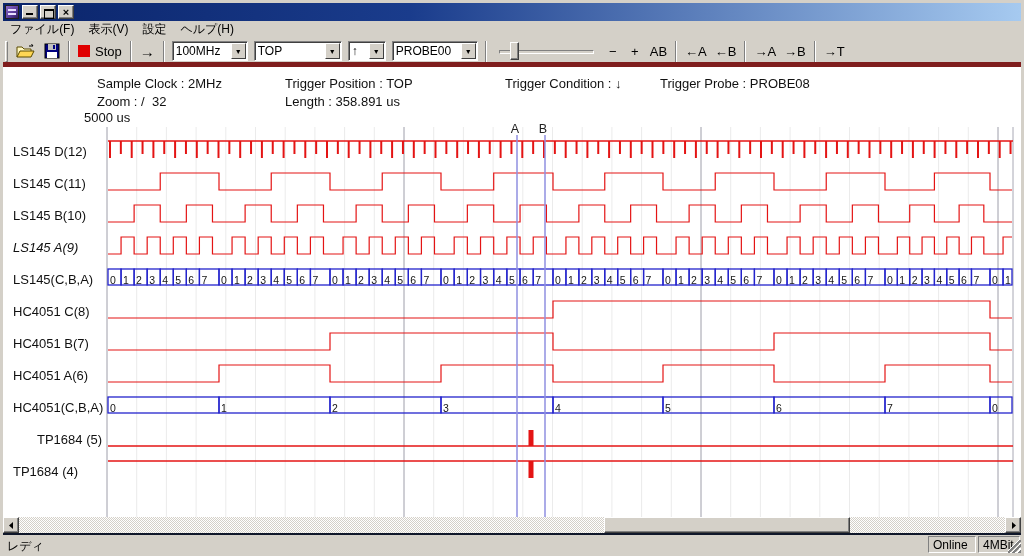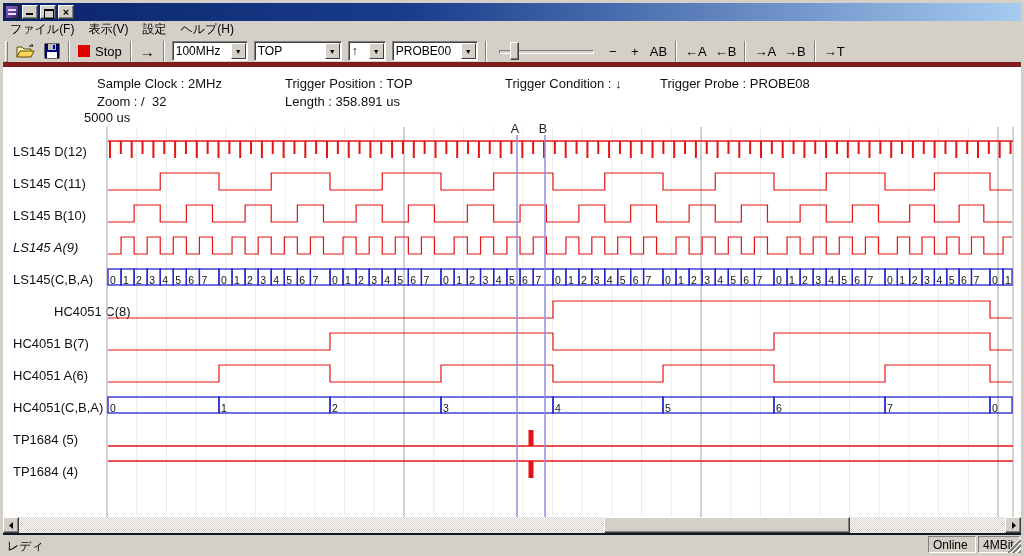--- a/index.html
+++ b/index.html
@@ -161,25 +161,25 @@
       <span style="left:94px;top:27px">Zoom : /  32</span>
       <span style="left:282px;top:27px">Length : 358.891 us</span>
     </div>
     <div class="time-label">5000 us</div>
     <div id="labels">
         <span class="ch-label" style="top: 77px;">LS145 D(12)</span>
         <span class="ch-label" style="top: 109px;">LS145 C(11)</span>
         <span class="ch-label" style="top: 141px;">LS145 B(10)</span>
         <span class="ch-label" style="top: 173px; font-style: italic;">LS145 A(9)</span>
         <span class="ch-label" style="top: 205px;">LS145(C,B,A)</span>
-        <span class="ch-label" style="top: 237px; margin-left: 41px;">HC4051 C(8)</span>
+        <span class="ch-label" style="top: 237px;">HC4051 C(8)</span>
         <span class="ch-label" style="top: 269px;">HC4051 B(7)</span>
         <span class="ch-label" style="top: 301px;">HC4051 A(6)</span>
         <span class="ch-label" style="top: 333px;">HC4051(C,B,A)</span>
-        <span class="ch-label" style="top: 365px;">TP1684 (5)</span>
+        <span class="ch-label" style="top: 365px; margin-left: 24px;">TP1684 (5)</span>
         <span class="ch-label" style="top: 397px;">TP1684 (4)</span>
       </div>
     <svg id="wave-svg" width="1018" height="450">
         <defs>
           <clipPath id="pc">
             <rect x="104" y="56" width="907" height="398"></rect>
           </clipPath>
         </defs>
         <line x1="104" y1="60" x2="104" y2="450" stroke="#ebebeb" stroke-width="1"></line>
         <line x1="133.7" y1="60" x2="133.7" y2="450" stroke="#ebebeb" stroke-width="1"></line>

